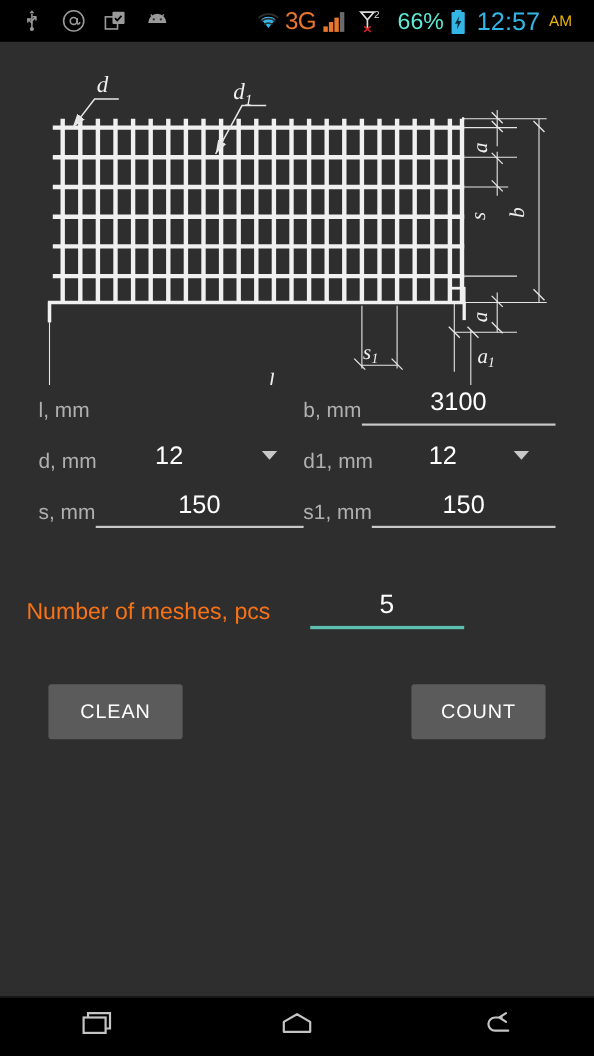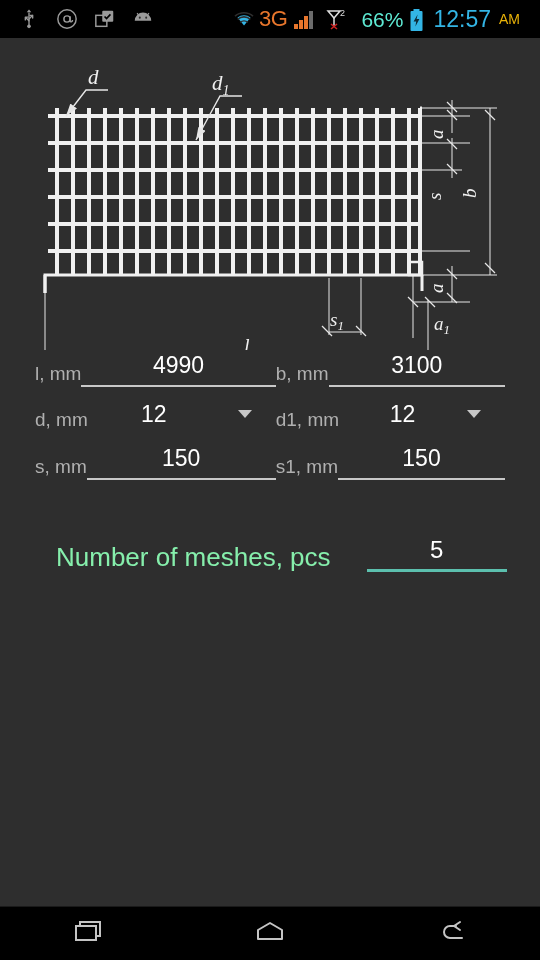--- a/index.html
+++ b/index.html
@@ -74,21 +74,21 @@
   }
 
   .row-sp1 { margin-top: 12px; }
   .row-sp2 { margin-top: 10px; }
 
   
   .meshrow {
     display: flex; align-items: flex-end;
     padding: 0 24px; margin-top: 55px;
   }
-  .meshlbl { color: #86efac; font-size: 26px; line-height: 30px; white-space: nowrap; margin-left: 32px; }
+  .meshlbl { color: #f97316; font-size: 21px; line-height: 30px; white-space: nowrap; }
   .meshfield {
     margin-left: 36px; flex: 1; max-width: 140px;
     border-bottom: 3px solid #5cc0ae;
     padding-bottom: 4px;
   }
   .meshfield .fval { font-size: 24px; }
 
   
   .btnrow {
     display: flex; justify-content: space-between;
@@ -323,23 +323,20 @@
       </g>
       <text x="330" y="288" fill="#f0f0f0" font-family="Liberation Serif, serif" font-style="italic" font-size="19">s<tspan font-size="13" dy="4">1</tspan></text>
     </svg>
   </div>
 
   <div class="form">
 
     <div class="row">
       <div class="cell cell-l">
         <span class="lbl">l, mm</span>
-        <div class="field">
-          <span class="fval">4990</span>
-        </div>
       </div>
       <div class="cell cell-r">
         <span class="lbl">b, mm</span>
         <div class="field">
           <span class="fval">3100</span>
         </div>
       </div>
     </div>
 
     <div class="row row-sp1">
@@ -374,20 +371,24 @@
       </div>
     </div>
 
     <div class="meshrow">
       <span class="meshlbl">Number of meshes, pcs</span>
       <div class="meshfield">
         <span class="fval">5</span>
       </div>
     </div>
 
+    <div class="btnrow">
+      <button class="btn">CLEAN</button>
+      <button class="btn">COUNT</button>
+    </div>
   </div>
 
   <div class="navbar">
     <div class="navbtn">
       <span>
         <svg width="36" height="30" viewBox="0 0 36 30">
           <rect x="4" y="9" width="20" height="14" fill="none" stroke="#c4c4c4" stroke-width="2"></rect>
           <path d="M8 9V5h20v14h-4" fill="none" stroke="#c4c4c4" stroke-width="2"></path>
         </svg>
       </span>

